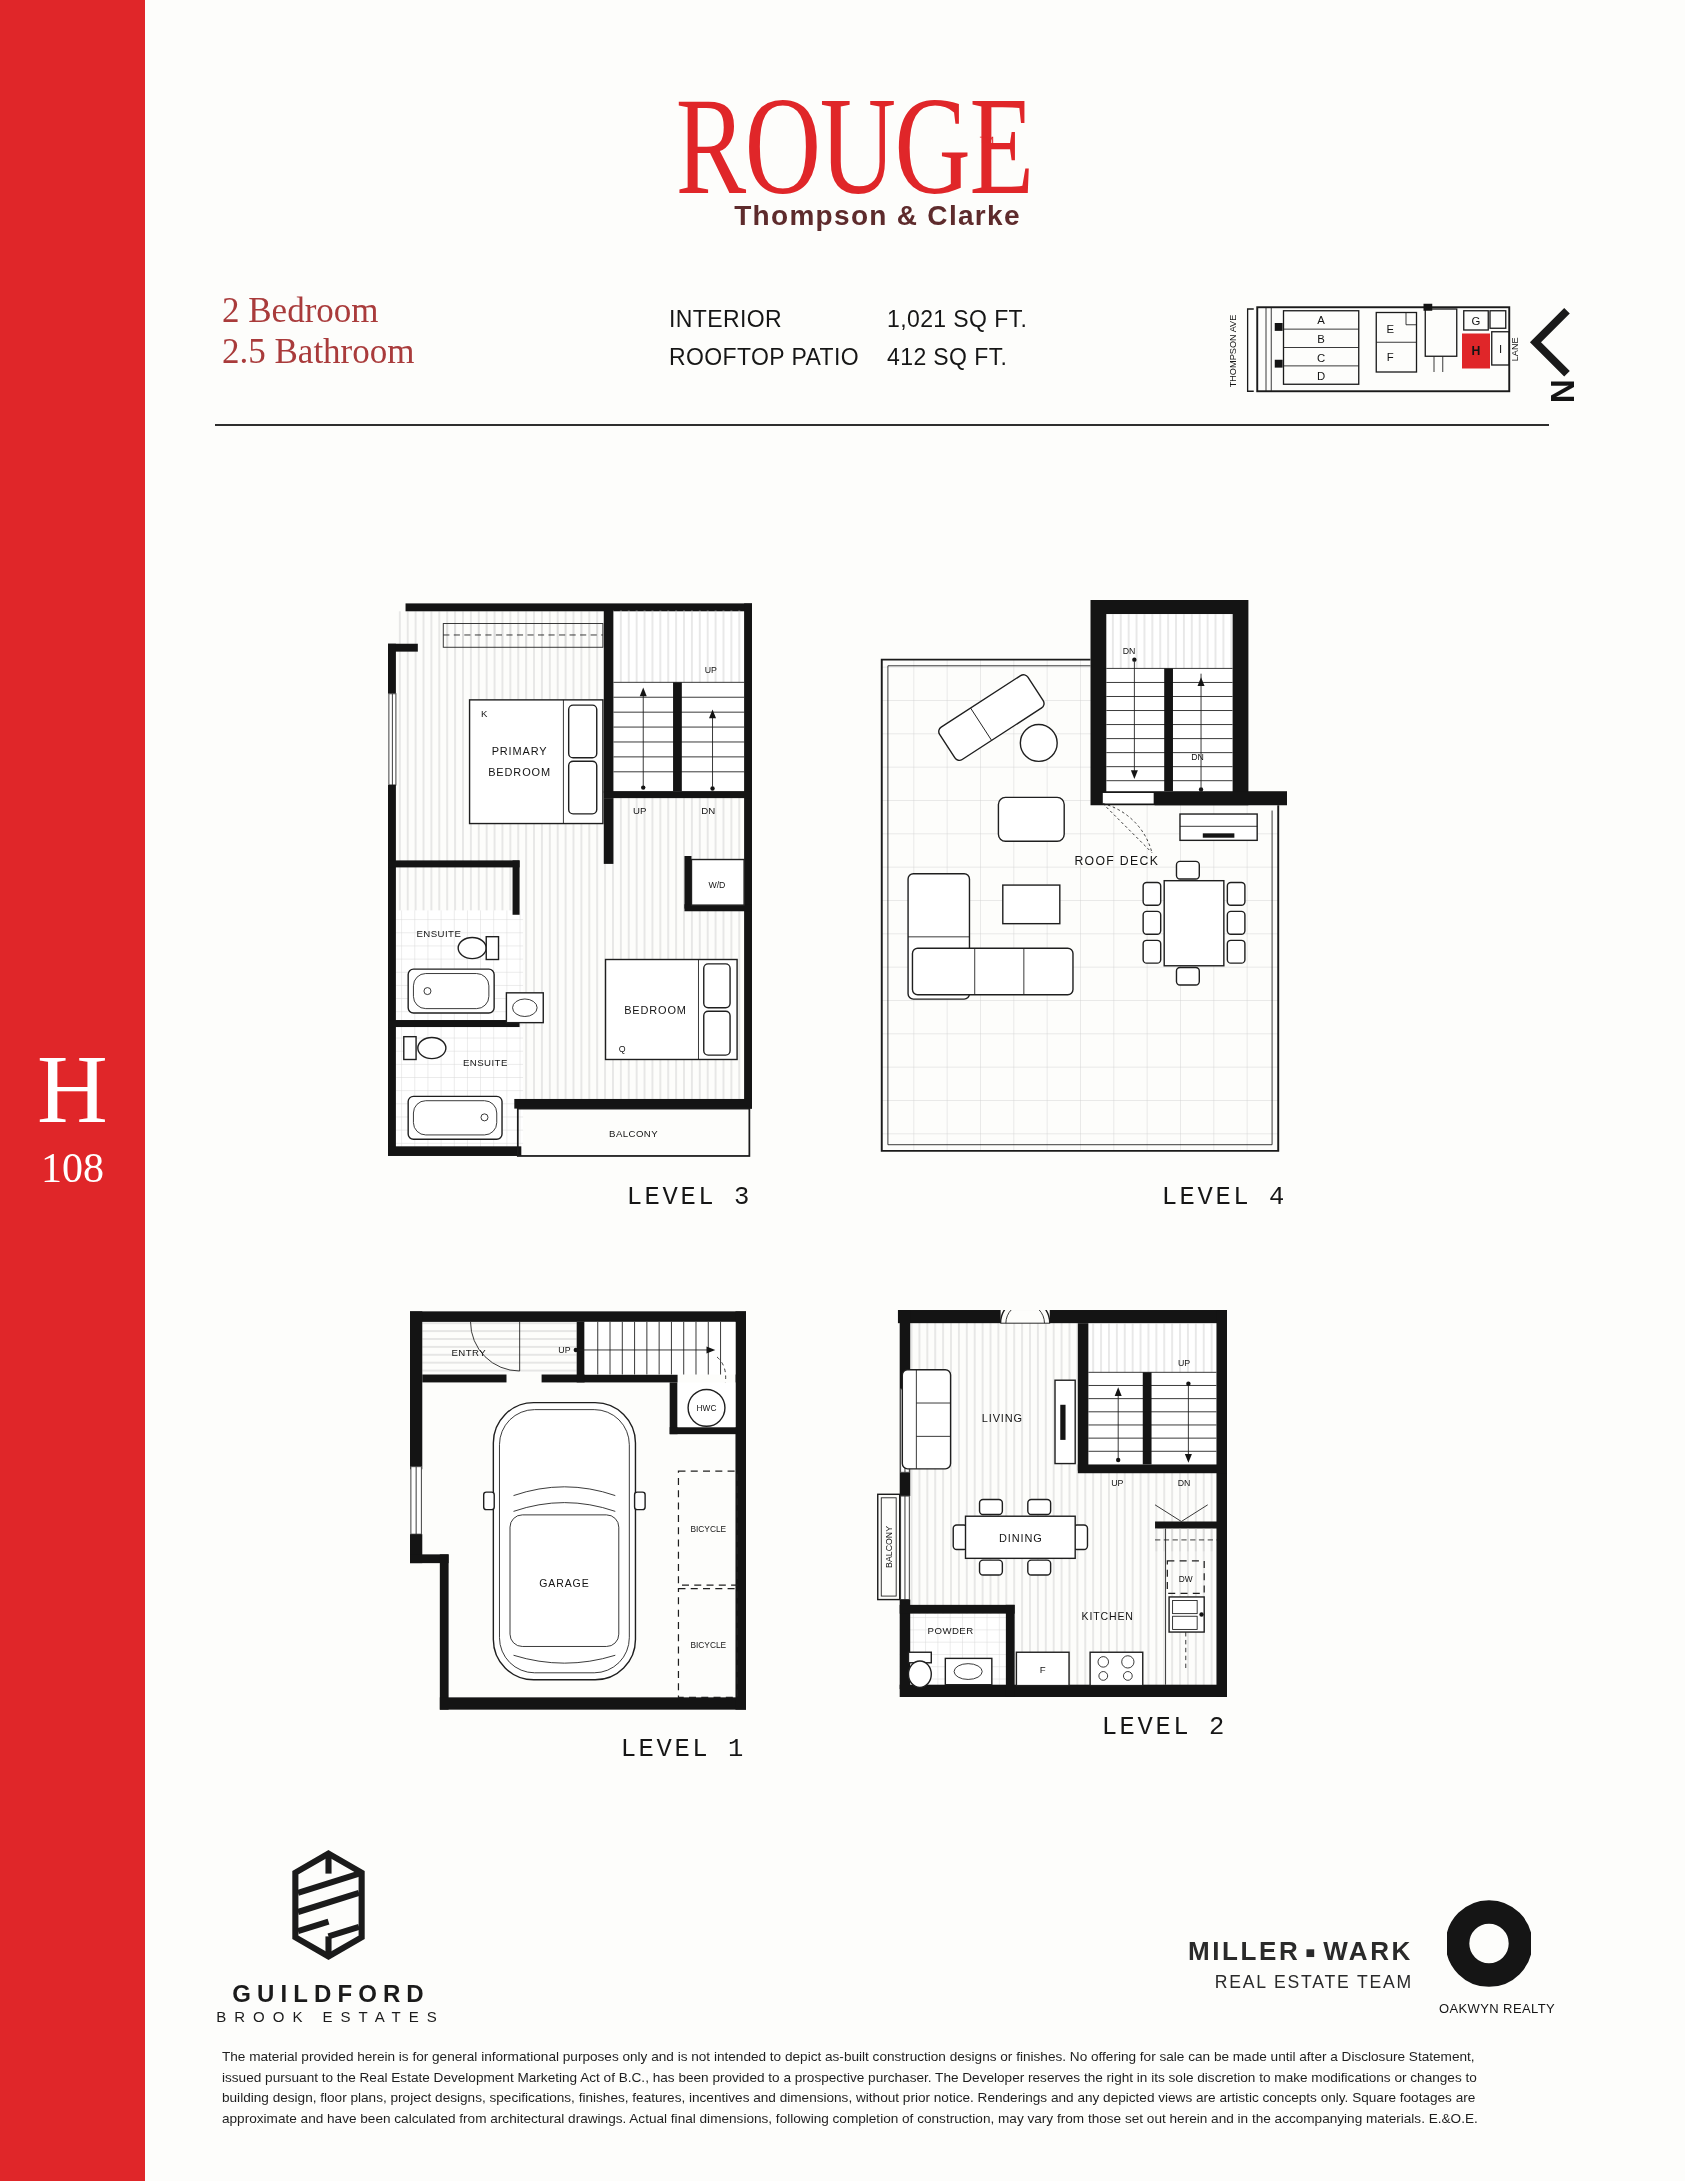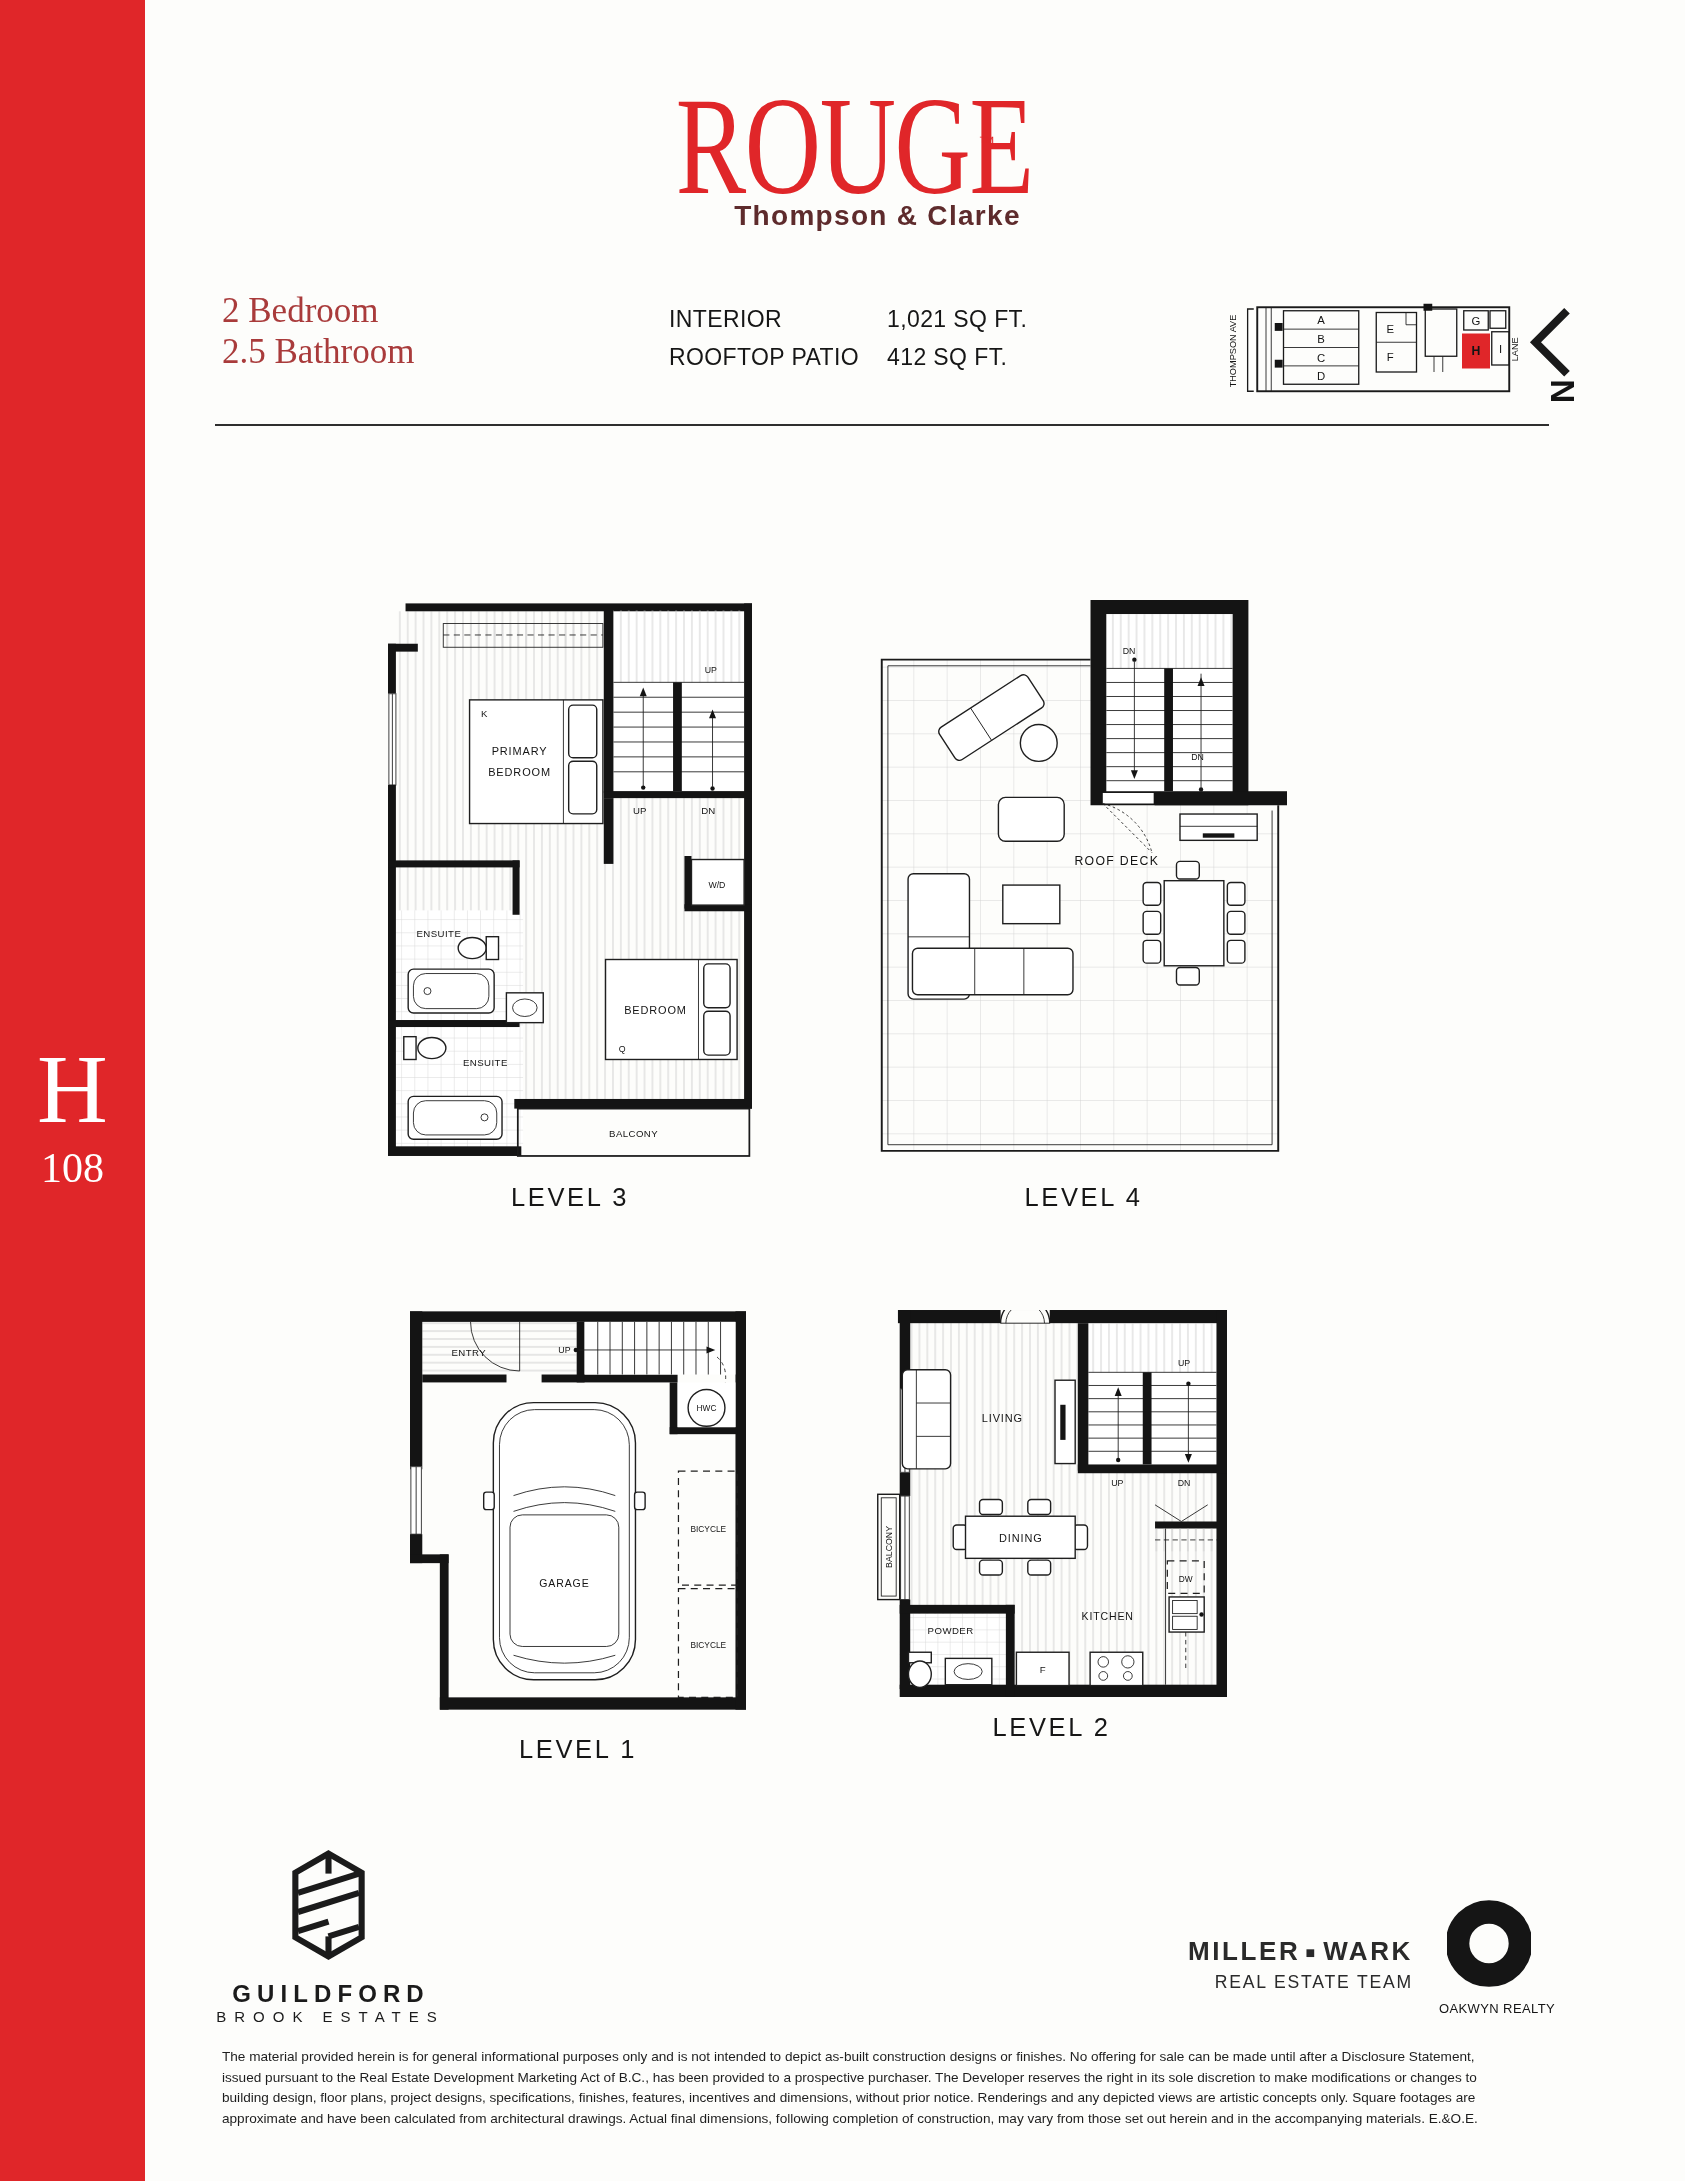--- a/index.html
+++ b/index.html
@@ -26,21 +26,21 @@
               font-family:"Liberation Serif", serif; font-size:35px; line-height:41px; }
   .sqft { position:absolute; left:669px; top:306px; color:#161616; font-size:23px; letter-spacing:0.4px; }
   .sqft .row { display:flex; height:38px; align-items:flex-start; }
   .sqft .lbl { width:218px; }
   .divider { position:absolute; left:215px; top:424px; width:1334px; height:1.8px; background:#2e2e2e; }
 
   
   .sitekey { position:absolute; left:1227px; top:302px; width:351px; height:105px; }
 
   
-  .lvl-label { position:absolute; text-align:center; font-size:25.5px; letter-spacing:2.6px; color:#161616; }
+  .lvl-label { position:absolute; text-align:right; font-size:25.5px; letter-spacing:2.6px; color:#161616;font-family:Liberation Mono, monospace; }
 
   
   .guild-line1 { position:absolute; left:230px; top:1980px; width:202px; text-align:center;
                  font-weight:bold; font-size:24px; letter-spacing:6.1px; color:#1b1b1b; }
   .guild-line2 { position:absolute; left:212px; top:2008px; width:237px; text-align:center;
                  font-size:15px; letter-spacing:8px; color:#1b1b1b; }
   .mw { position:absolute; left:1141px; top:1936px; width:272px; text-align:right; color:#2a2a2a; }
   .mw .l1 { font-weight:bold; font-size:26px; letter-spacing:2.6px; white-space:nowrap; }
   .mw .sq { font-size:16px; padding:0 5.3px; vertical-align:1.8px; }
   .mw .l2 { font-weight:normal; font-size:17.6px; letter-spacing:1.8px; margin-top:5.3px; }

